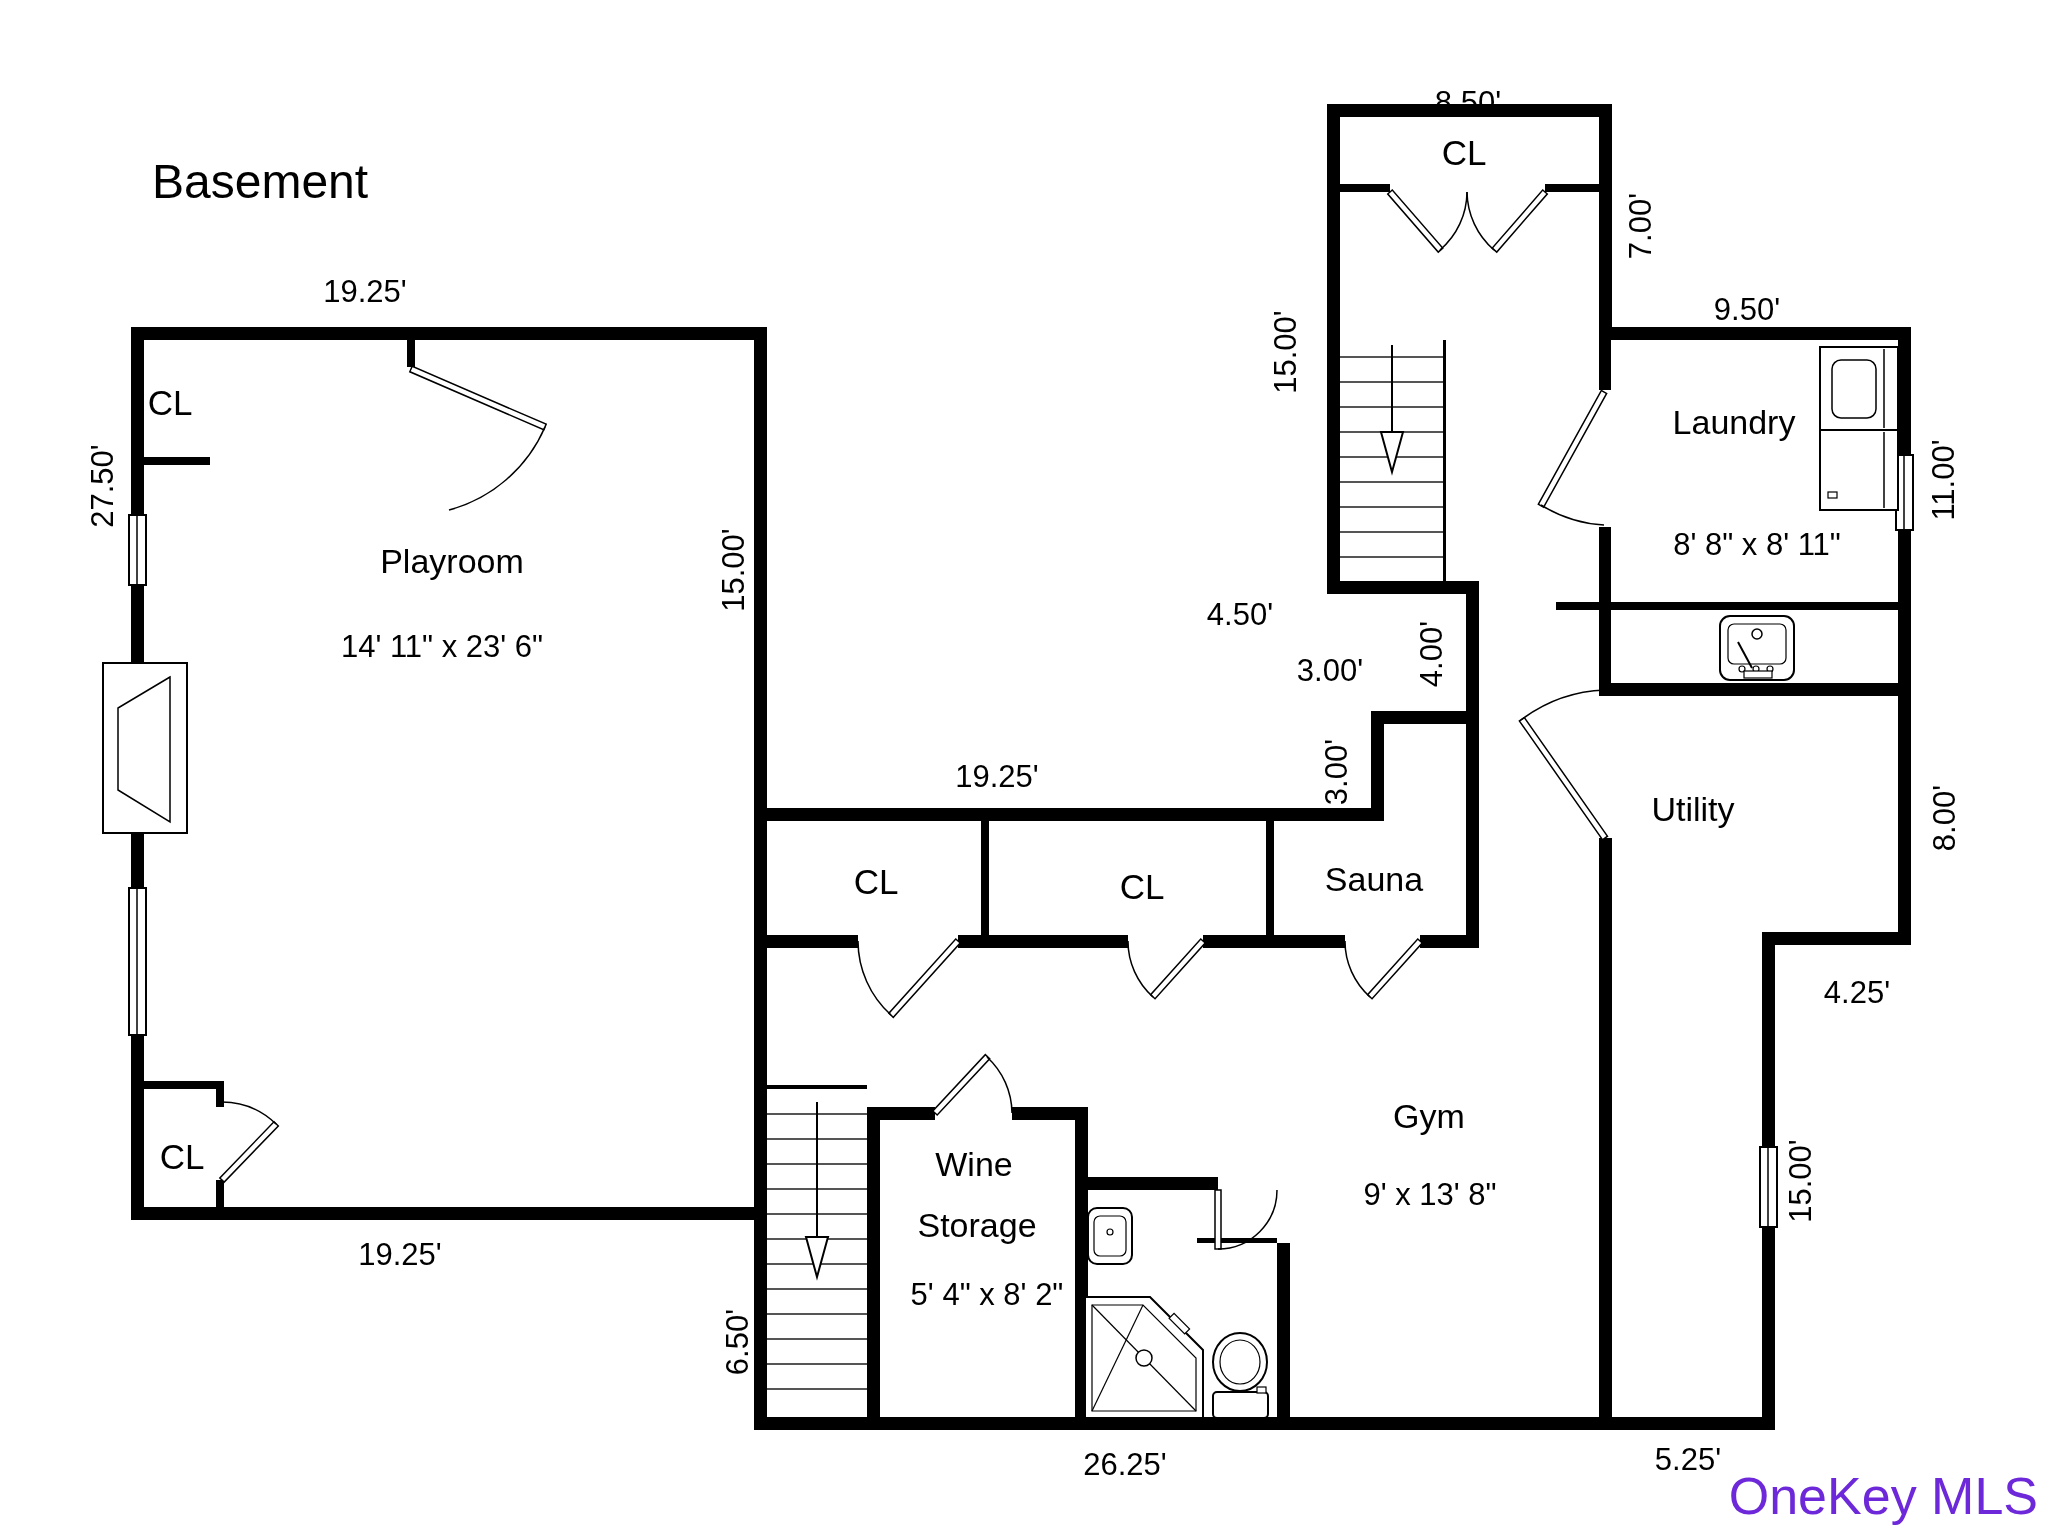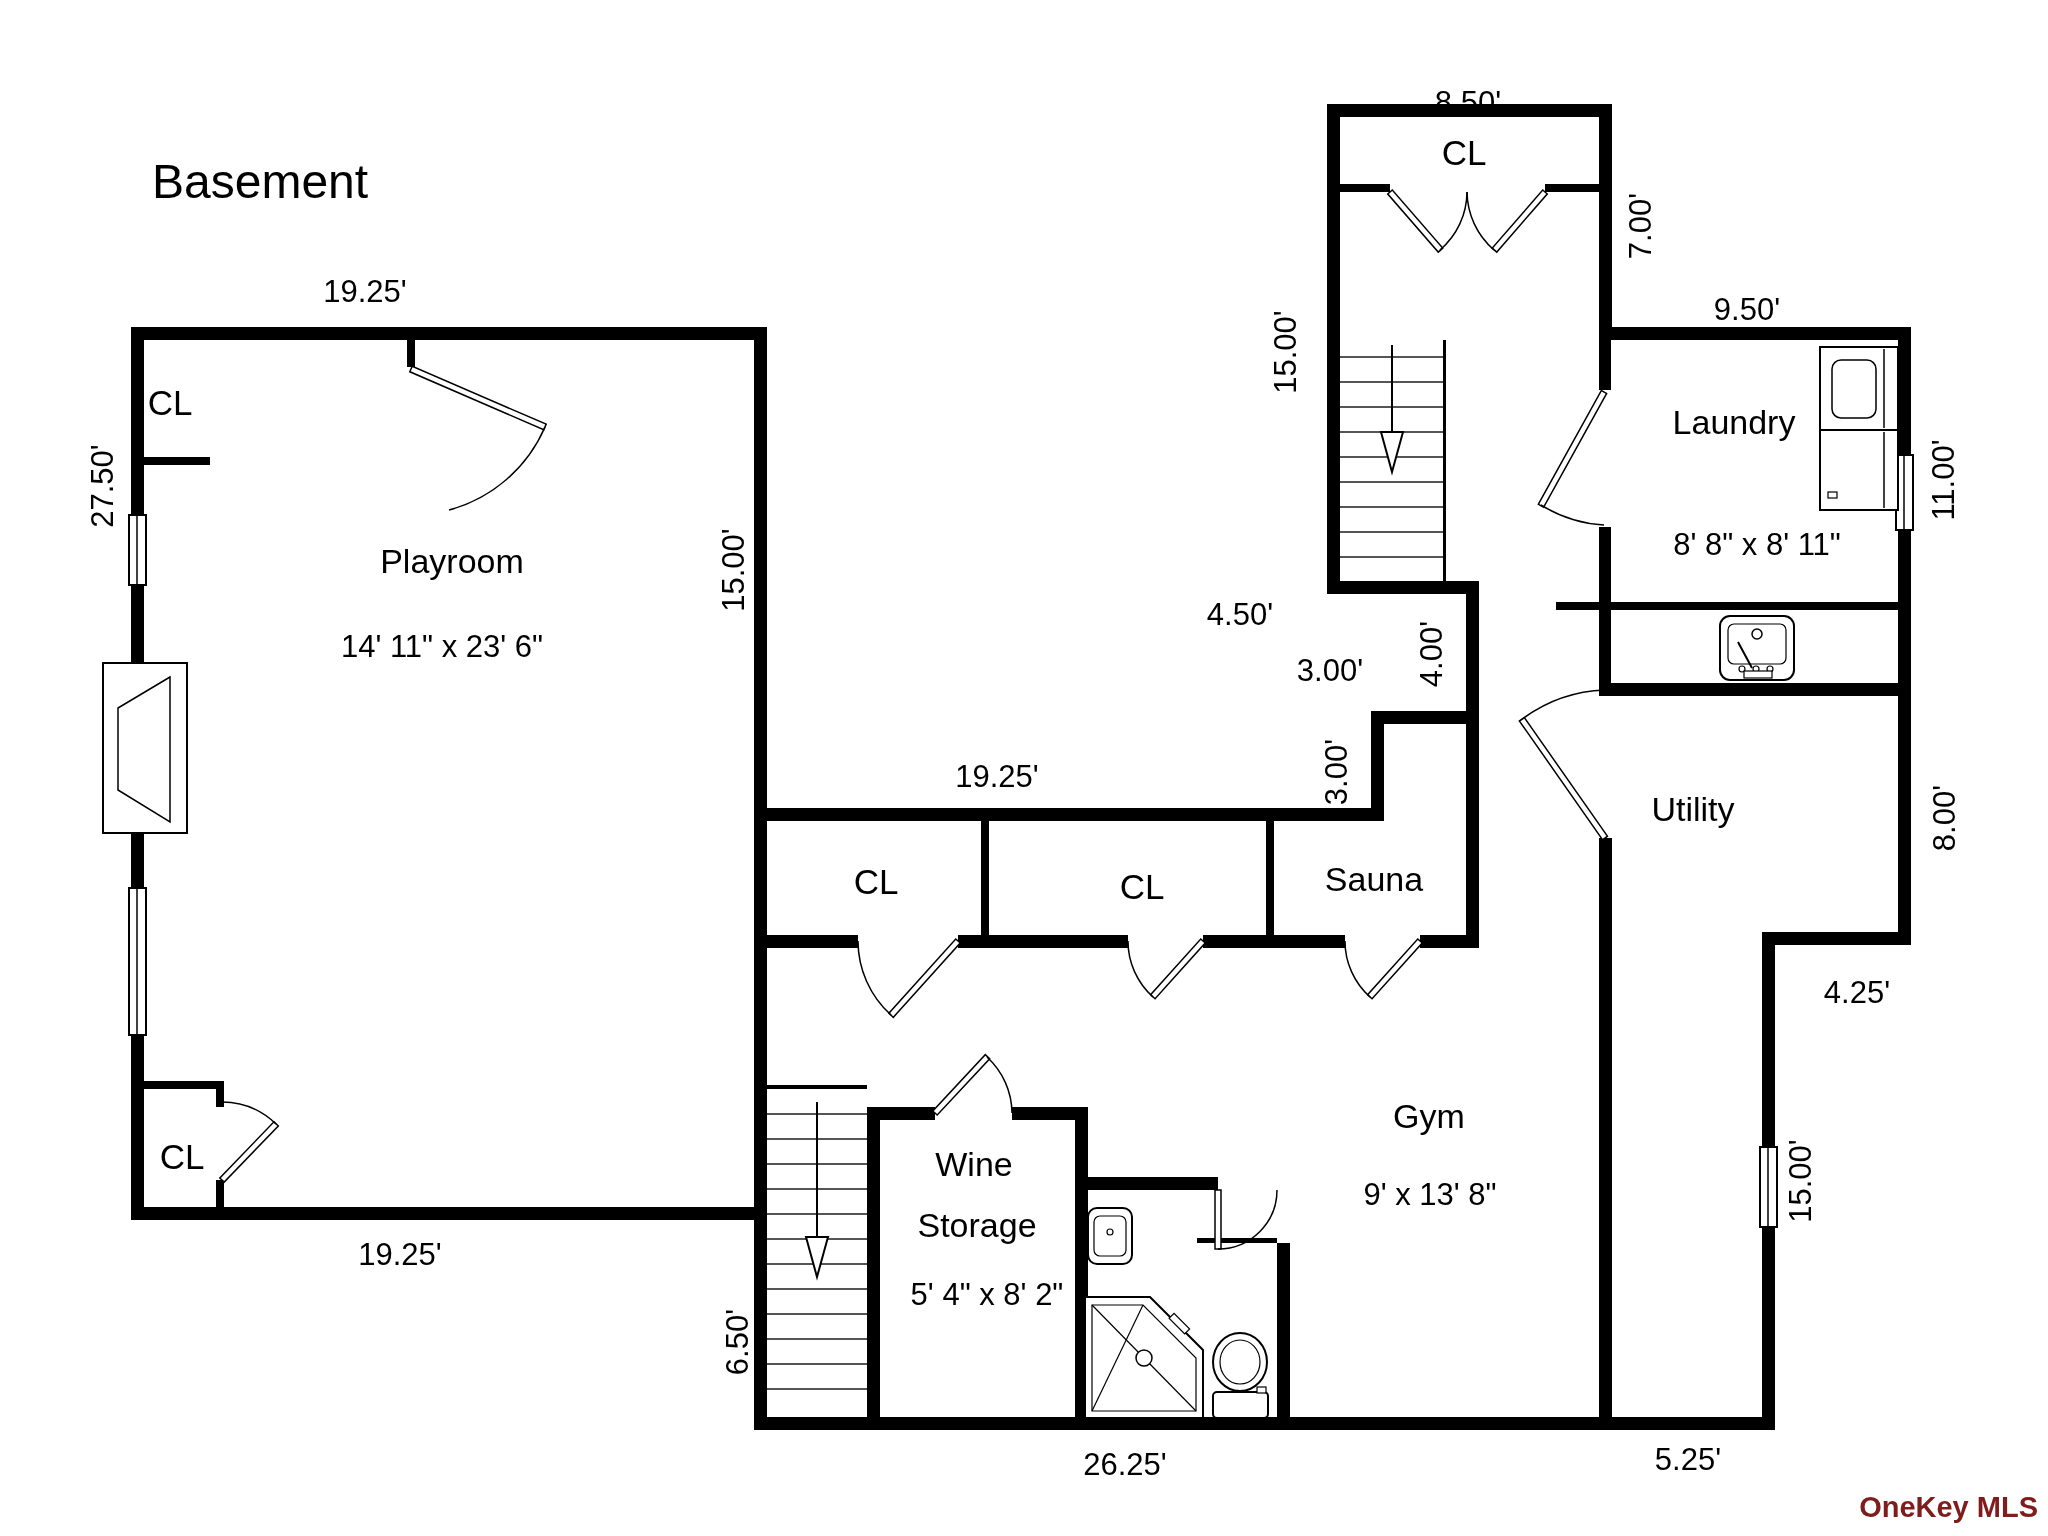--- a/index.html
+++ b/index.html
@@ -7,21 +7,21 @@
         font-family:"Liberation Sans", sans-serif;}
   .plan svg{position:absolute;left:0;top:0;}
   .lbl{position:absolute;color:#000;white-space:nowrap;transform:translate(-50%,-50%);
        font-family:"Liberation Sans", sans-serif;line-height:1;}
   .v{transform:translate(-50%,-50%) rotate(-90deg);}
   .dim{font-size:31px;}
   .room{font-size:34px;}
   .rdim{font-size:31px;}
   .cl{font-size:35px;}
   .title{font-size:48px;transform:none;}
-  .wm{font-size:29px;color:#7f1d1d;transform:none;font-weight:bold;}
+  .wm{font-size:52px;color:#6d28d9;transform:none;}
 </style>
 </head>
 <body>
 
 <div class="plan">
 
 <svg width="2048" height="1536" viewBox="0 0 2048 1536">
 
   <g fill="#000000">
     <rect x="131" y="327" width="636" height="13"></rect>

